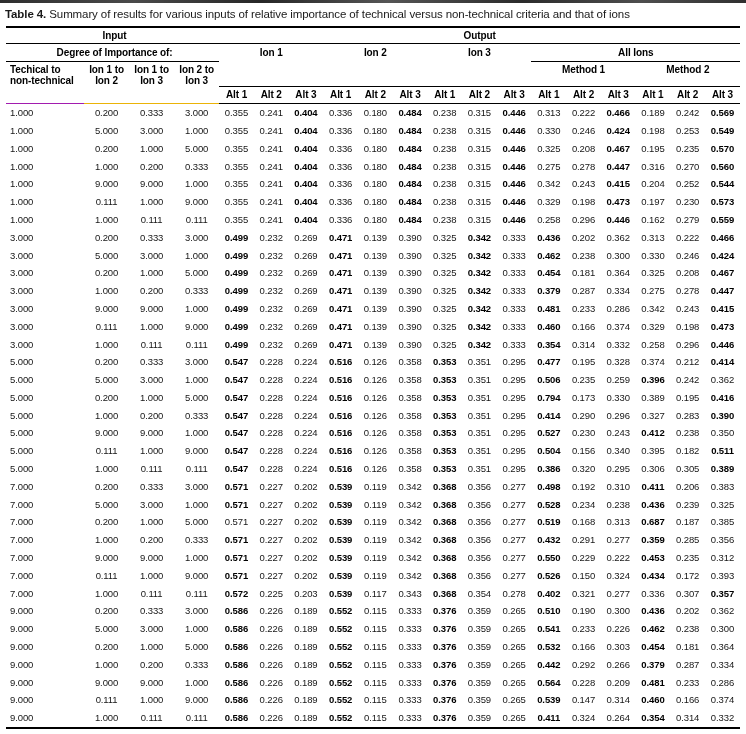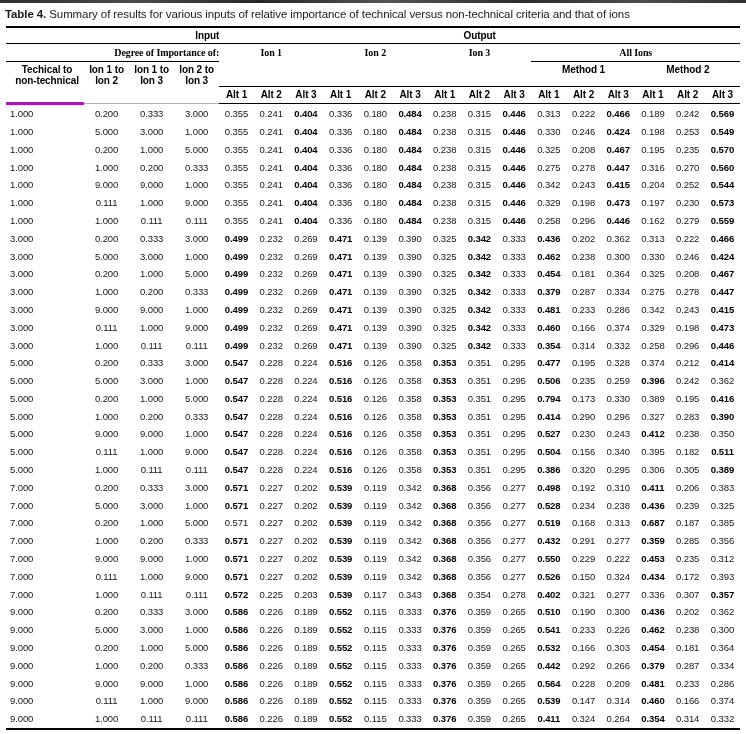--- a/index.html
+++ b/index.html
@@ -41,28 +41,28 @@
     overflow:hidden;
     letter-spacing:-0.1px;
   }
   thead th{
     font-weight:700;
     font-size:10px;
     color:#000;
   }
   
   tr.r1 th{height:15px;border-bottom:1px solid #000;}
-  th.left{text-align:right;padding-left:4px;}
+  th.left{text-align:center;padding-left:4px;}
   
-  tr.r2 th{height:17px;font-family:Liberation Serif, serif;}
+  tr.r2 th{height:17px;}
   tr.r2 th.underlined{border-bottom:1px solid #000;}
   
   tr.r3 th{height:22px;vertical-align:top;padding-top:2px;line-height:1.1;}
   tr.r3 th.underlined{border-bottom:1px solid #000;}
-  th.tech{text-align:center;padding-left:4px;border-bottom:3px solid #a21caf;margin-left:14px;}
+  th.tech{text-align:left;padding-left:4px;border-bottom:1px solid #a21caf;margin-left:14px;}
   th.ratio-head{border-bottom:1px solid #eab308;}
   
   tr.r4 th{height:16px;border-bottom:1px solid #000;vertical-align:middle;margin-left:36px;}
   
   tbody td{height:17.8px;color:#161616;}
   tbody td.in-first{text-align:left;padding-left:4px;}
   tbody td.bold{font-weight:700;color:#000;}
 </style>
 </head>
 <body>

